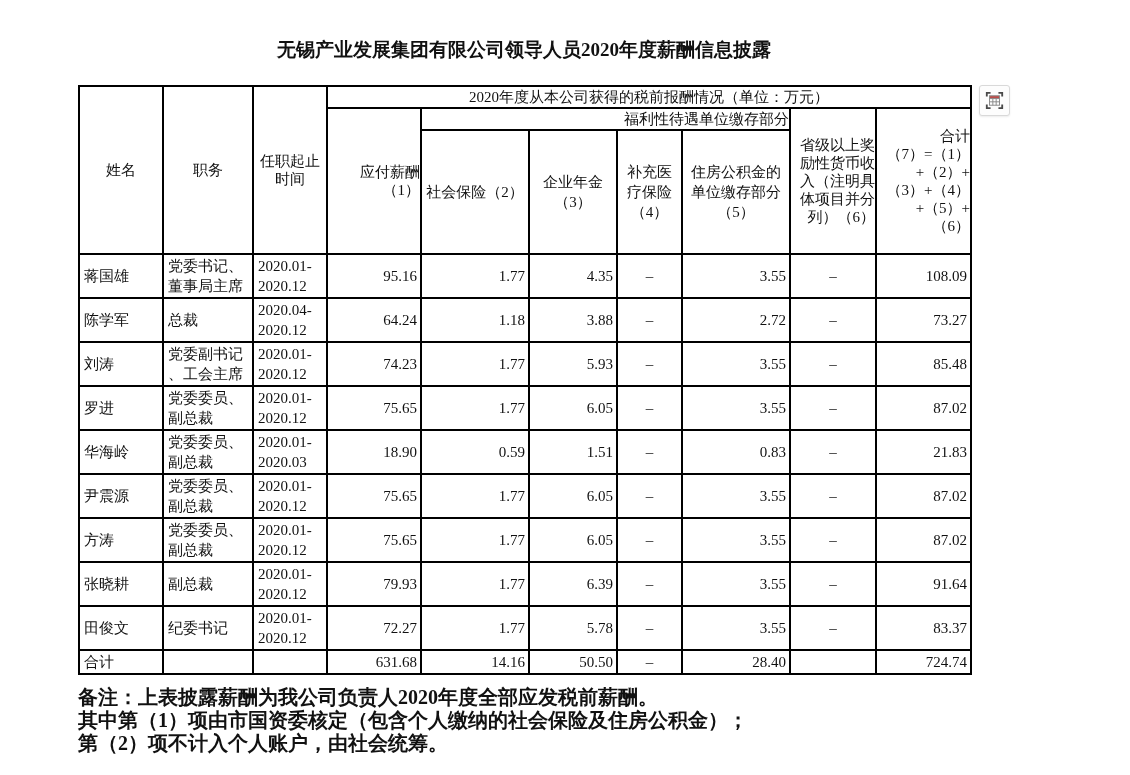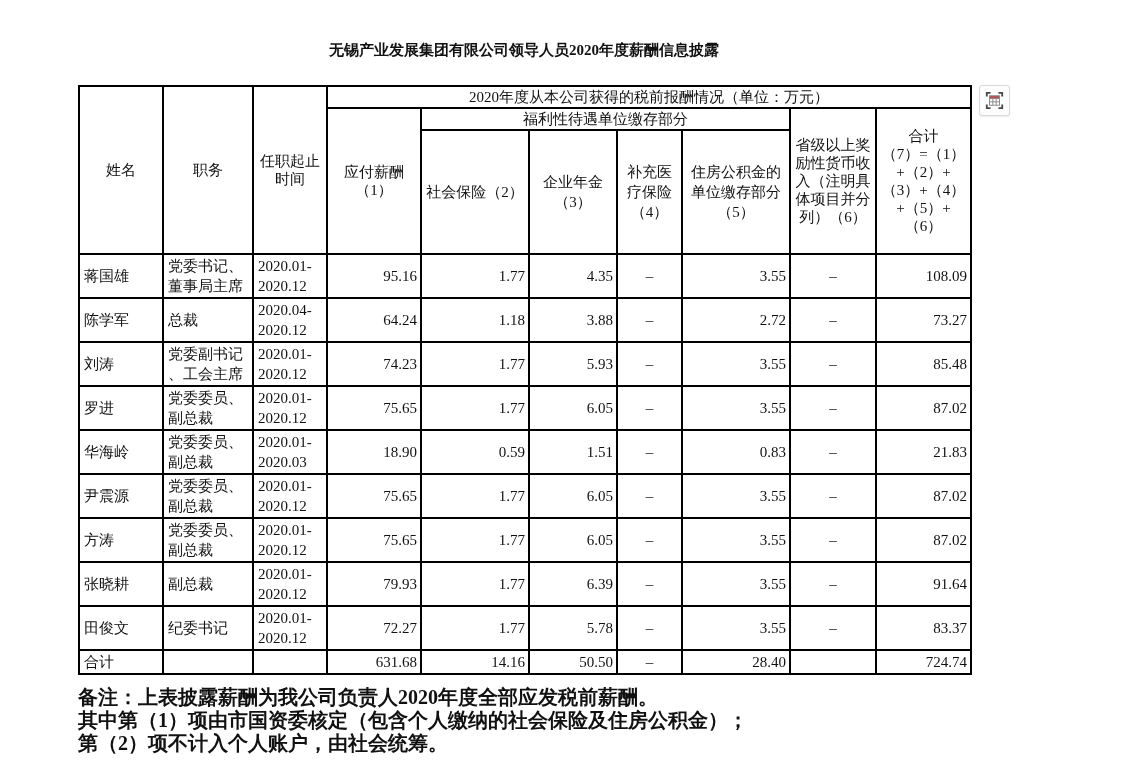--- a/index.html
+++ b/index.html
@@ -3,34 +3,34 @@
 <meta charset="utf-8">
 <style>
   html,body{margin:0;padding:0;}
   body{
     width:1130px;height:775px;background:#ffffff;position:relative;overflow:hidden;
     font-family:"Liberation Serif","DejaVu Serif",serif;color:#111;
   }
   .content{margin-left:78px;width:892px;}
   h1.title{
     margin:36px 0 0 0;height:28px;line-height:28px;
-    font-size:15px;font-weight:bold;text-align:center;white-space:nowrap;
+    font-size:19px;font-weight:bold;text-align:center;white-space:nowrap;
   }
   table.salary{
     margin-top:21px;border-collapse:collapse;table-layout:fixed;width:892px;
   }
   table.salary th, table.salary td{
     border:2px solid #000;font-size:15px;font-weight:normal;
     overflow:hidden;vertical-align:middle;
   }
   table.salary th{
     white-space:pre-line;text-align:center;line-height:20px;padding:1px 0;
   }
   tr.rh1{height:20px;} tr.rh1 th{line-height:18px;border-radius:9px;}
-  tr.rh2{height:19px;} tr.rh2 th{line-height:18px;}
+  tr.rh2{height:19px;} tr.rh2 th{line-height:18px;text-align:right;}
   tr.rh3{height:124px;}
   tbody tr.drow{height:43px;}
   tr.trow{height:20px;}
   td.txt{text-align:left;padding:1px 2px 1px 4px;white-space:pre-line;line-height:20px;}
   td.num{text-align:right;padding:1px 3px 1px 1px;}
   td.num.dash{text-align:center;padding:1px;}
   .notes{margin-top:11px;font-size:20px;font-weight:bold;line-height:23px;}
   .notes p{margin:0;}
   .capture-btn{
     position:absolute;left:979px;top:85px;width:31px;height:31px;

